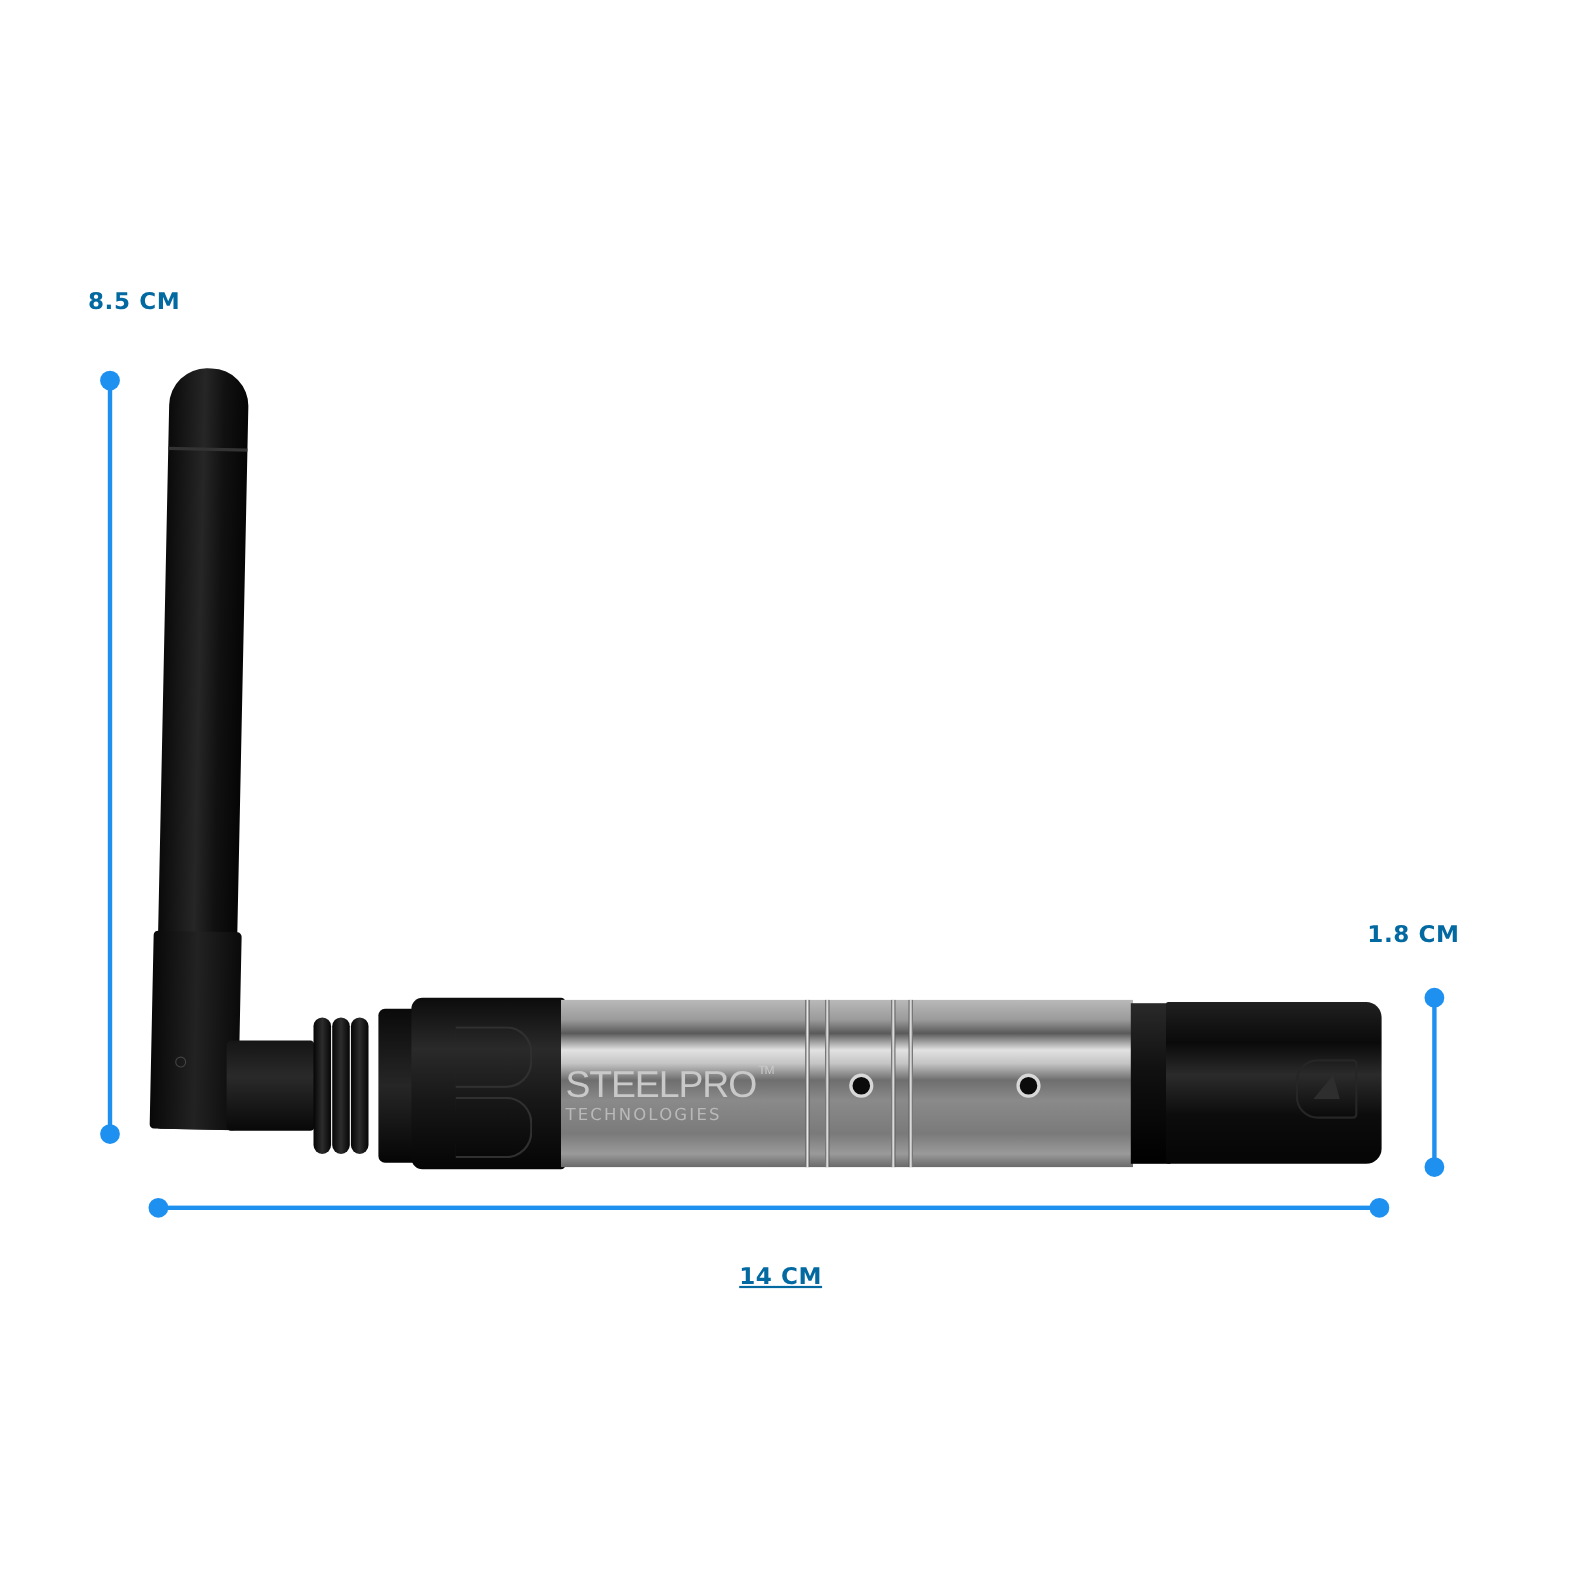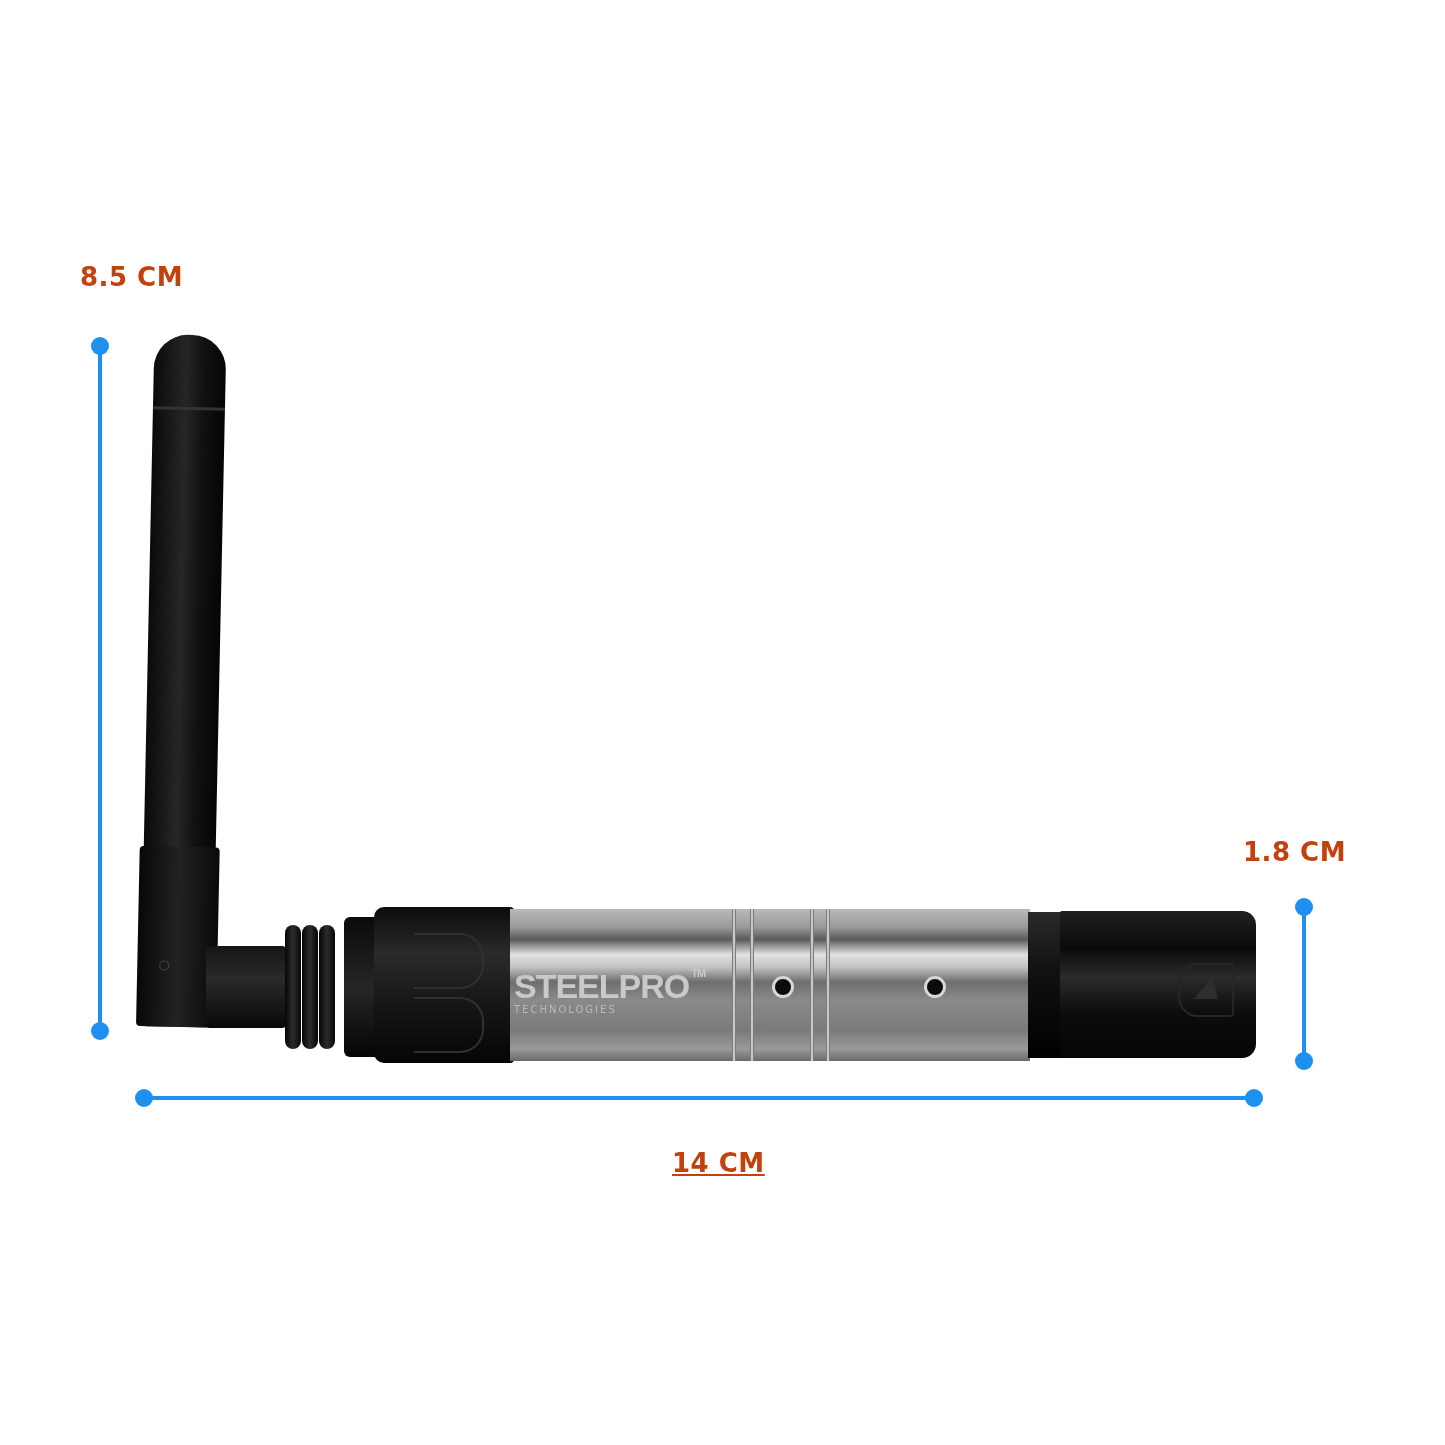--- a/index.html
+++ b/index.html
@@ -1,37 +1,37 @@
 <!DOCTYPE html>
 <html><head>
 <meta charset="utf-8">
 <style>
   html, body { margin:0; padding:0; background:#ffffff; }
   body { width:1445px; height:1445px; position:relative; overflow:hidden; font-family:"DejaVu Sans", sans-serif; }
-  .label { position:absolute; font-weight:bold; color:#c2410c; font-size:26px; letter-spacing:0.5px; }
+  .label { position:absolute; font-weight:bold; color:#0369a1; font-size:21px; letter-spacing:0.5px; }
   .dimline { position:absolute; background:#1e90f0; }
   .dot { position:absolute; width:18px; height:18px; border-radius:50%; background:#1e90f0; }
   
   .antenna { position:absolute; left:140px; top:334px; width:72px; height:692px; background:linear-gradient(90deg,#0a0a0a 0%,#262626 45%,#111 70%,#050505 100%); border-radius:34px 34px 6px 6px; transform:rotate(1.2deg); transform-origin:bottom left; }
   .antenna-ring { position:absolute; left:0; right:0; height:3px; background:#333; }
   .antenna-lower { position:absolute; left:-4px; right:-4px; bottom:0; height:180px; background:linear-gradient(90deg,#080808,#222 50%,#0a0a0a); border-radius:4px; }
   .antenna-dot { position:absolute; left:22px; bottom:56px; width:8px; height:8px; border-radius:50%; border:1px solid #444; }
   
   .neck { position:absolute; left:206px; top:946px; width:80px; height:82px; background:linear-gradient(180deg,#151515,#2a2a2a 40%,#080808); border-radius:4px; }
   .thread { position:absolute; top:925px; width:16px; height:124px; background:linear-gradient(90deg,#050505,#2c2c2c 50%,#050505); border-radius:8px; }
   .collar { position:absolute; left:344px; top:917px; width:40px; height:140px; background:linear-gradient(180deg,#0a0a0a,#262626 50%,#050505); border-radius:6px; }
   .boot { position:absolute; left:374px; top:907px; width:140px; height:156px; background:linear-gradient(180deg,#0c0c0c,#2a2a2a 30%,#171717 60%,#050505); border-radius:10px 4px 4px 10px; }
   .groove { position:absolute; left:40px; width:68px; height:52px; border:2px solid #303030; border-left:none; border-radius:0 24px 24px 0; }
   
   .metal { position:absolute; left:510px; top:909px; width:520px; height:152px; background:linear-gradient(180deg,#b9b9b9 0%,#9a9a9a 12%,#5a5a5a 20%,#e2e2e2 30%,#c4c4c4 38%,#6e6e6e 48%,#8a8a8a 60%,#7a7a7a 80%,#9a9a9a 92%,#6a6a6a 100%); }
   .seam { position:absolute; top:0; bottom:0; width:4px; background:linear-gradient(90deg,#555,#eee,#555); }
   .hole { position:absolute; width:22px; height:22px; border-radius:50%; background:#0b0b0b; border:3px solid #d8d8d8; box-sizing:border-box; }
-  .brand { position:absolute; left:4px; top:58px; color:#c9c9c9; font-family:"Liberation Sans", sans-serif; font-weight:bold; font-size:34px; letter-spacing:-1px; }
+  .brand { position:absolute; left:4px; top:58px; color:#c9c9c9; font-family:"Liberation Sans", sans-serif; font-weight:normal; font-size:34px; letter-spacing:-1px; }
   .brand-tm { font-size:11px; vertical-align:top; margin-left:2px; }
-  .brand-sub { position:absolute; left:4px; top:95px; color:#b9b9b9; font-family:"DejaVu Sans", sans-serif; font-size:10px; letter-spacing:2px; }
+  .brand-sub { position:absolute; left:4px; top:95px; color:#b9b9b9; font-family:"DejaVu Sans", sans-serif; font-size:15px; letter-spacing:2px; }
   
   .band { position:absolute; left:1028px; top:912px; width:36px; height:146px; background:linear-gradient(180deg,#2a2a2a,#111 40%,#000); }
   .cap { position:absolute; left:1060px; top:911px; width:196px; height:147px; background:linear-gradient(180deg,#202020,#0a0a0a 25%,#2b2b2b 45%,#0c0c0c 70%,#050505); border-radius:2px 14px 14px 2px; }
   .cap-mark { position:absolute; left:118px; top:52px; width:52px; height:50px; border:2px solid #262626; border-radius:20px 4px 4px 20px; }
   .cap-tri { position:absolute; left:14px; top:12px; width:0; height:0; border-left:18px solid transparent; border-right:6px solid transparent; border-bottom:22px solid #2e2e2e; }
 </style>
 </head>
 <body>
 
 <div class="label" style="left:80px;top:262px;">8.5 CM</div>

